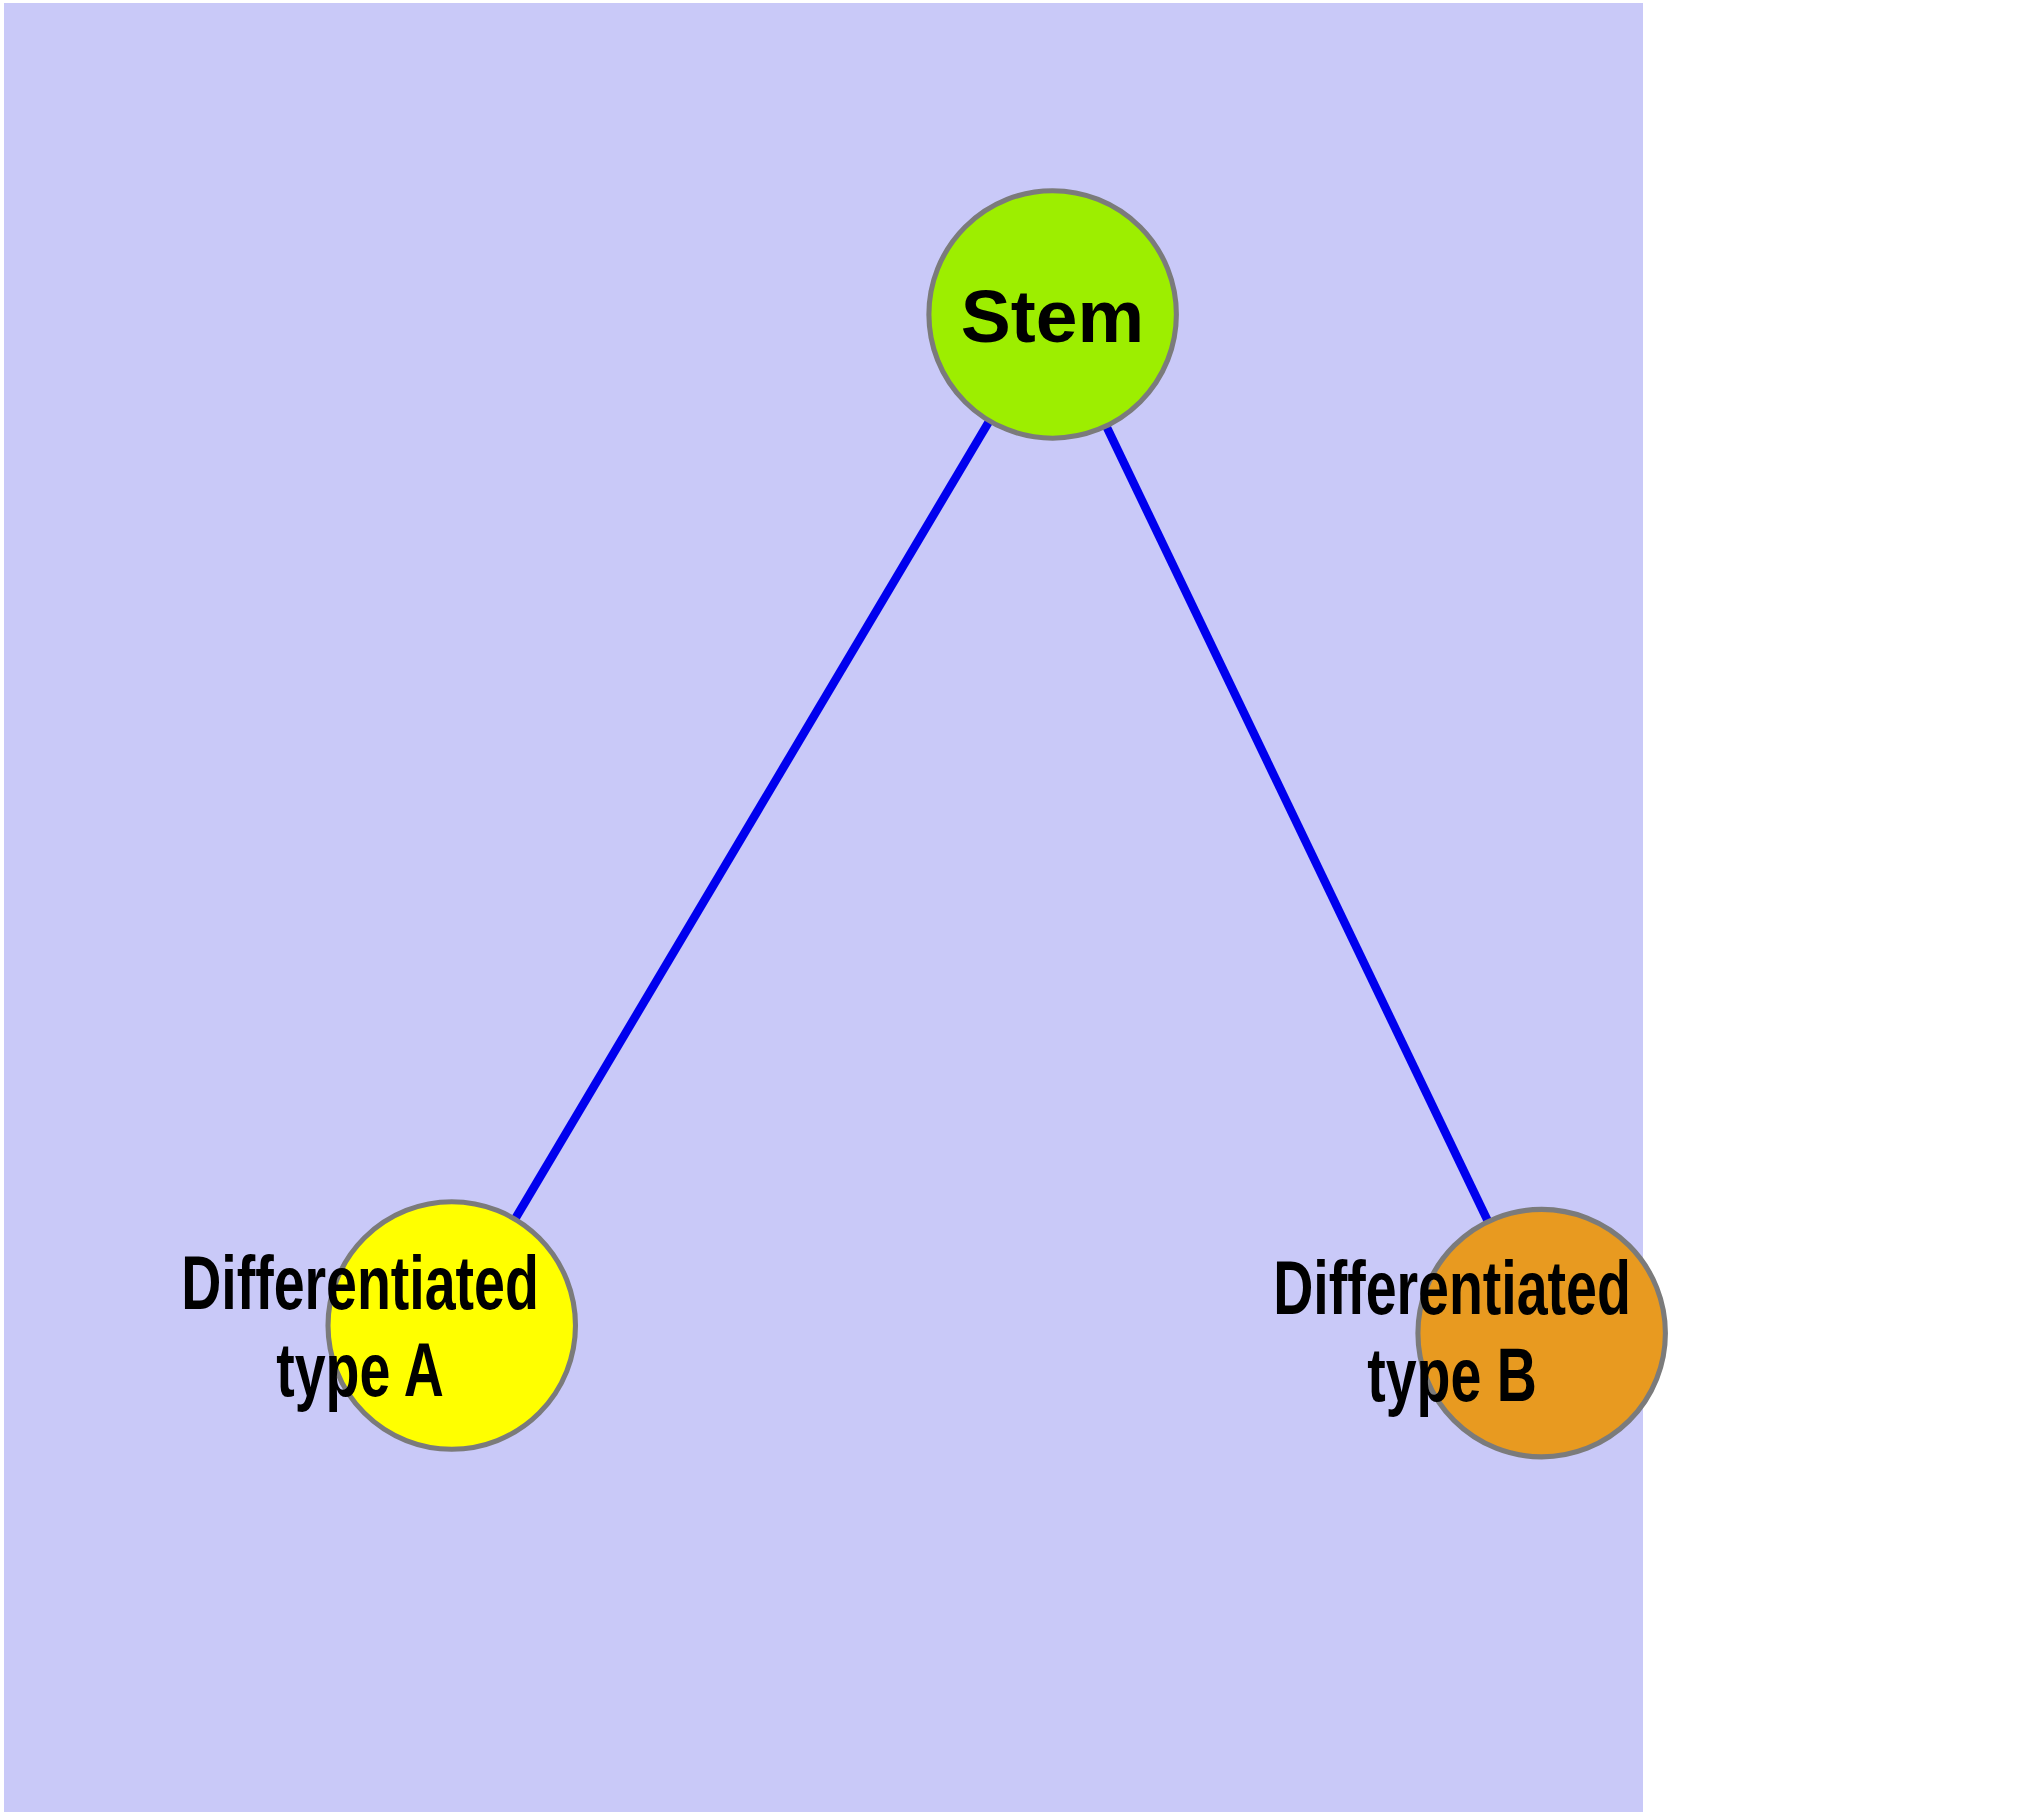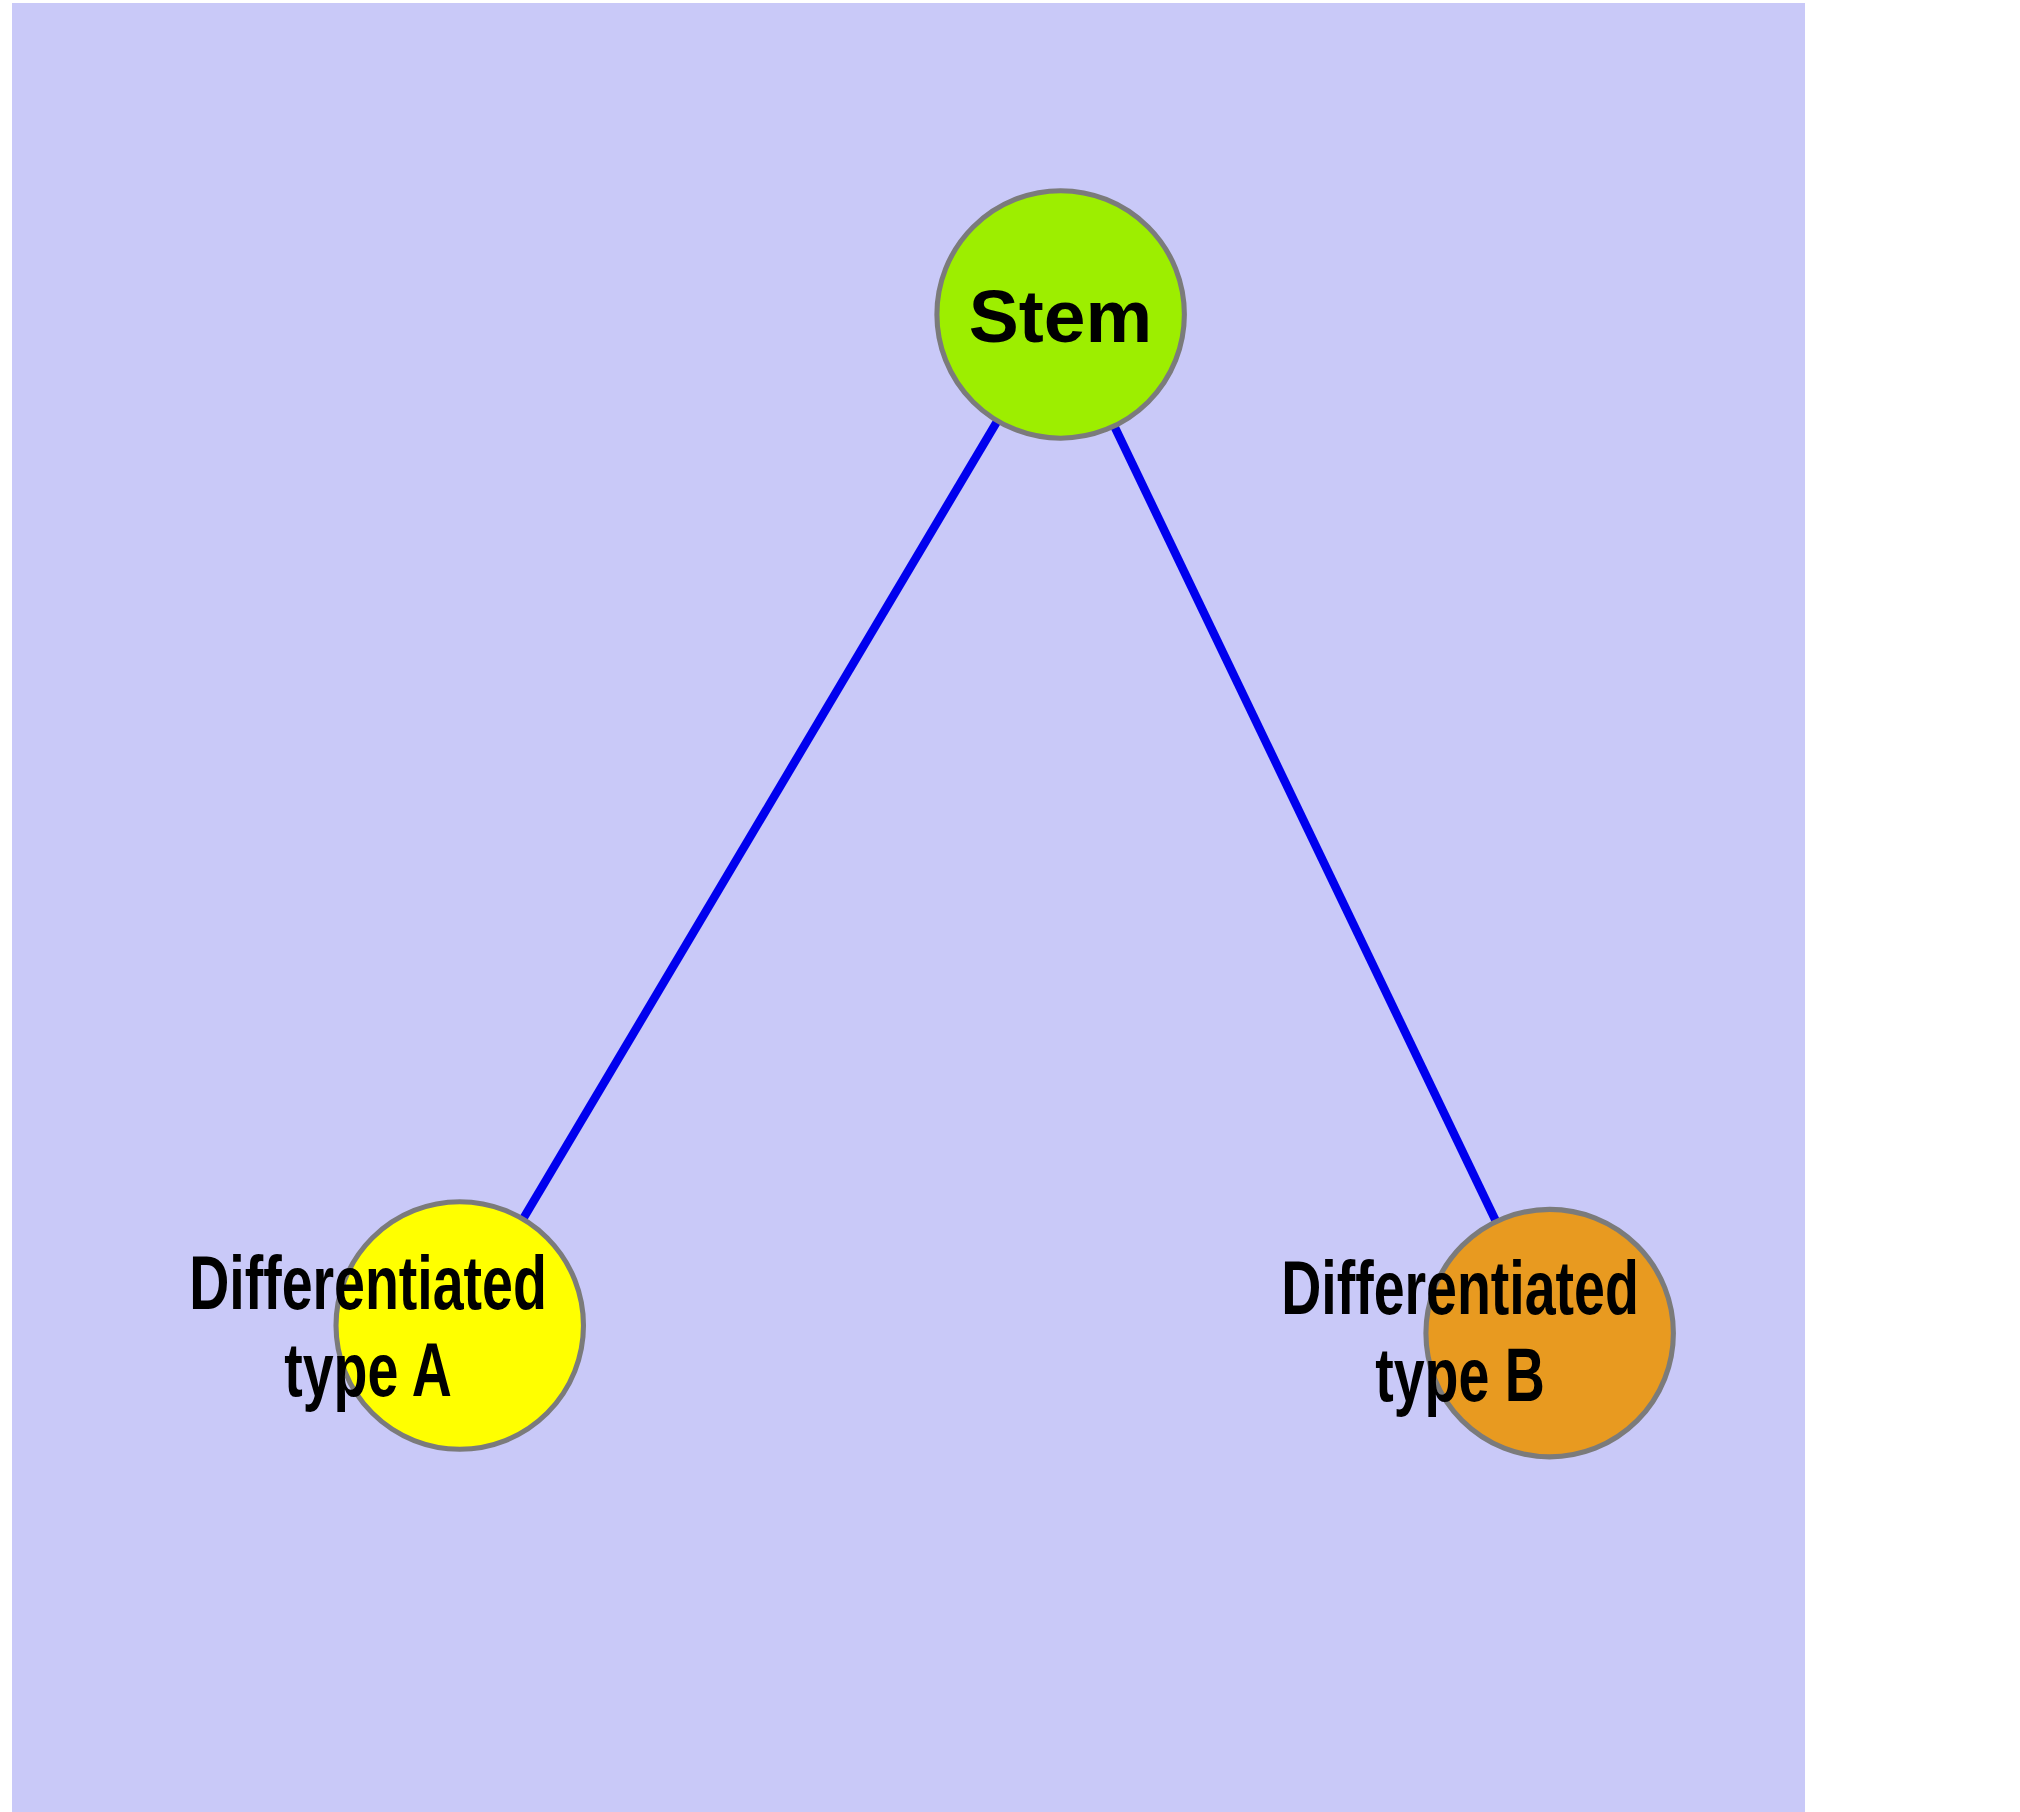--- a/index.html
+++ b/index.html
@@ -5,22 +5,22 @@
   html, body {
     margin: 0;
     padding: 0;
     width: 2021px;
     height: 1812px;
     overflow: hidden;
     font-family: "Liberation Sans", sans-serif;
   }
   .canvas {
     position: absolute;
-    left: 12px; top: 0;
-    width: 1793px;
+    left: 4px; top: 0;
+    width: 1639px;
     height: 1812px;
     background: var(--background, #c9c9f8);
   }
   .top-edge {
     position: absolute;
     left: 0; top: 0;
     width: 2021px;
     height: 2.5px;
     background: var(--top-border, #ffffff);
     z-index: 5;

